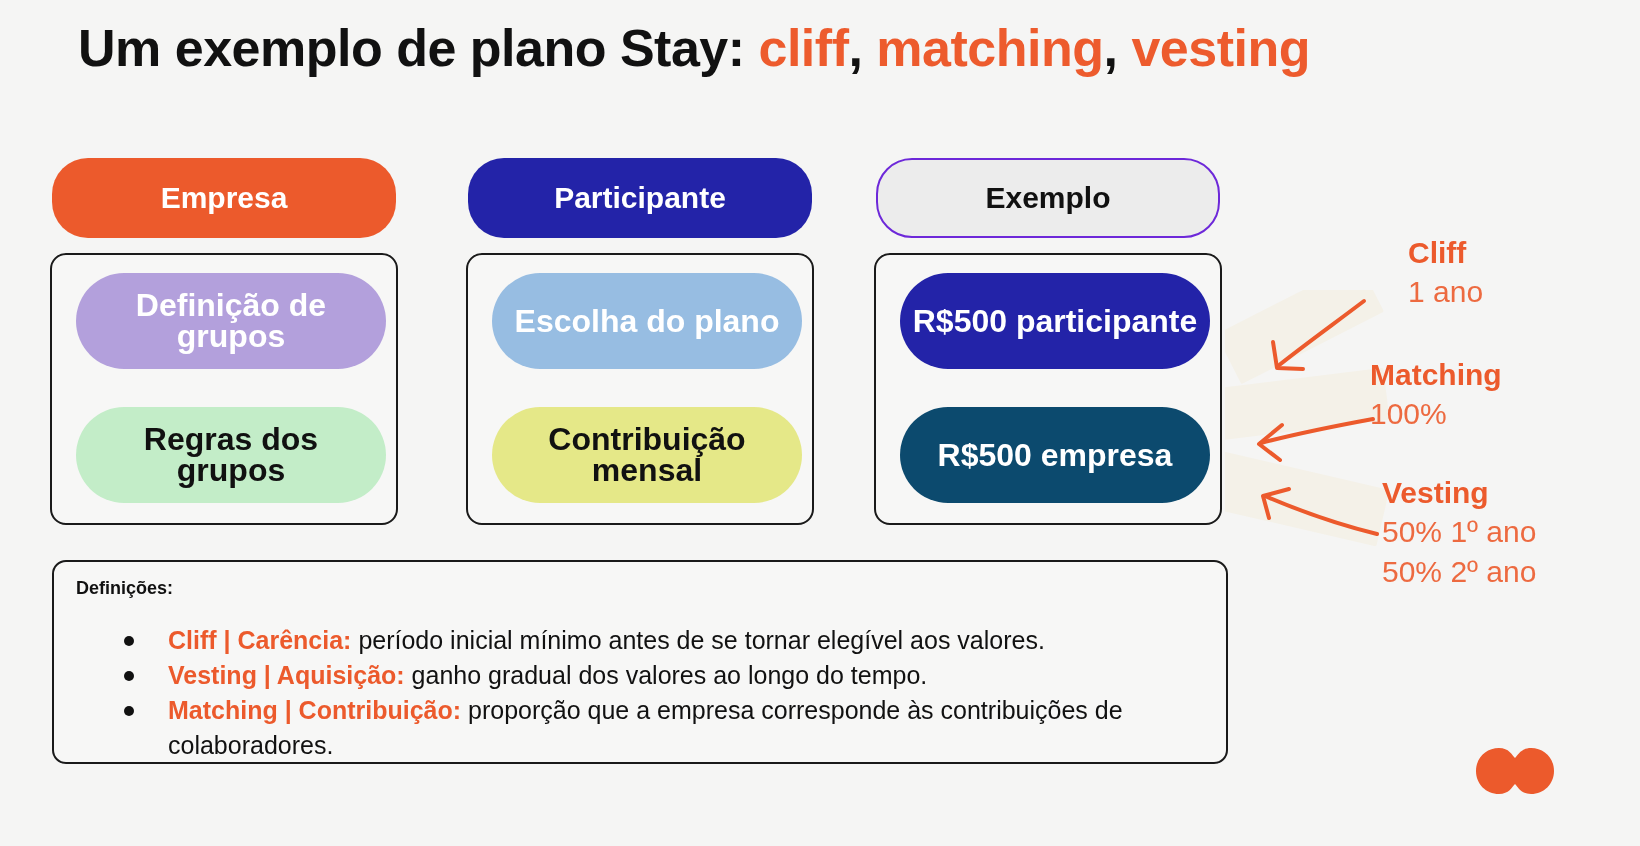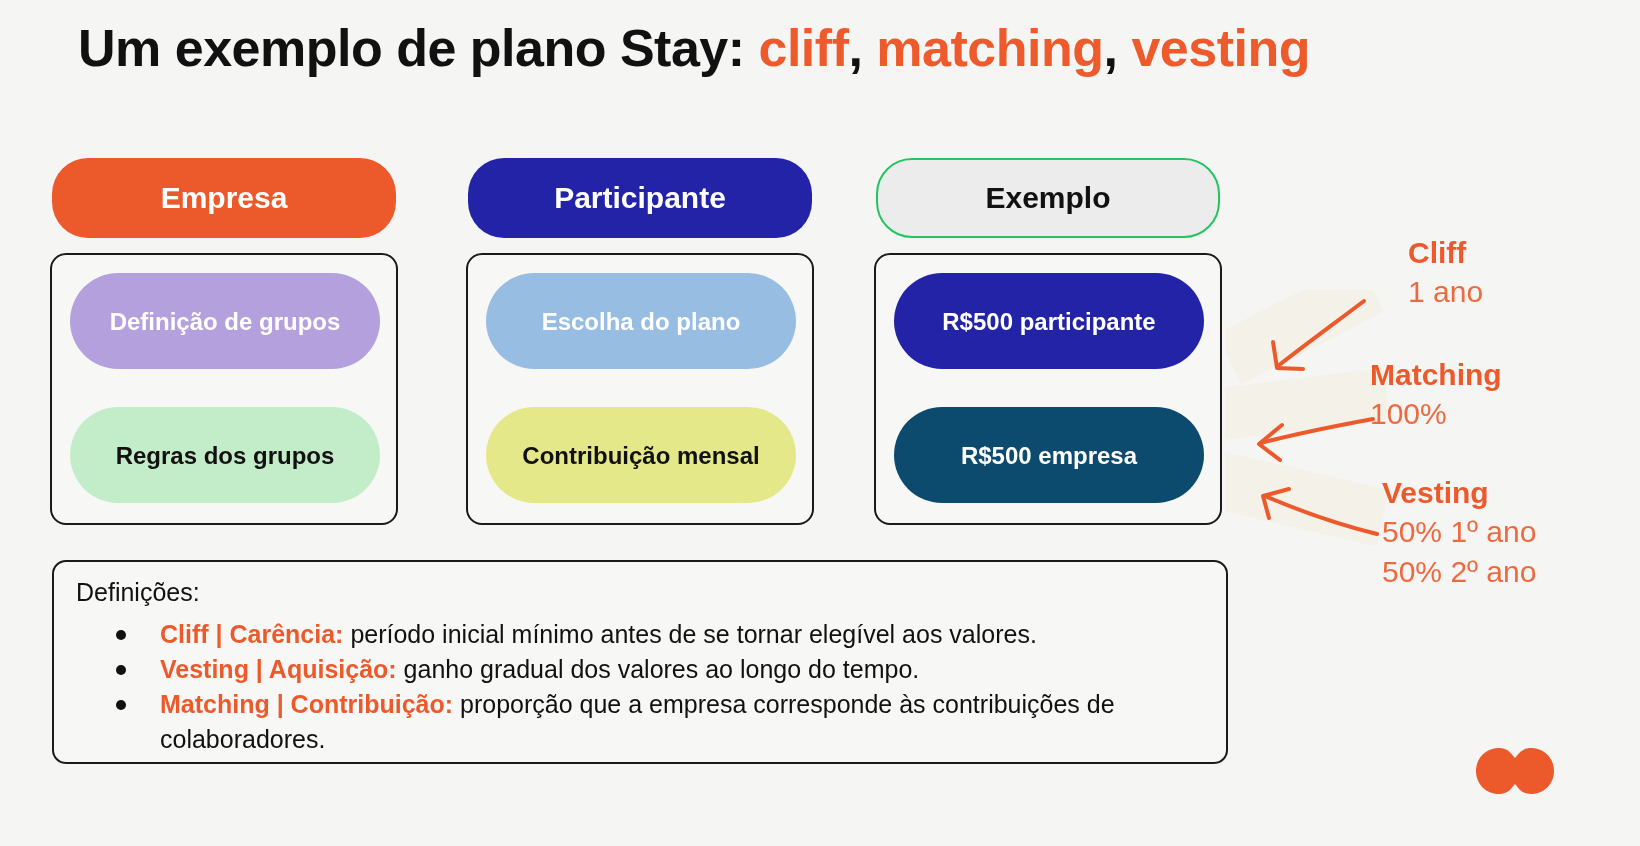--- a/index.html
+++ b/index.html
@@ -40,49 +40,49 @@
     display: flex;
     align-items: center;
     justify-content: center;
     font-size: 30px;
     font-weight: bold;
     box-sizing: border-box;
   }
   .col-pill.c1 { left: 52px;  background: #ec5a2c; color: #ffffff; }
   .col-pill.c2 { left: 468px; background: #2323a8; color: #ffffff; }
   .col-pill.c3 { left: 876px; background: #ececec; color: #111111;
-                 border: 2px solid #22c55e; }
+                 border: 2px solid #6d28d9; }
 
   
   .col-box {
     position: absolute;
     top: 253px;
     width: 348px;
     height: 272px;
     border: 2px solid #1a1a1a;
     border-radius: 16px;
     background: #f7f7f6;
     box-sizing: border-box;
   }
   .col-box.c1 { left: 50px;  }
   .col-box.c2 { left: 466px; padding-left: 34px; }
   .col-box.c3 { left: 874px; }
 
   
   .item {
     position: absolute;
-    left: 18px;
+    left: 24px;
     width: 310px;
     height: 96px;
     border-radius: 48px;
     display: flex;
     align-items: center;
     justify-content: center;
     text-align: center;
-    font-size: 24px;
+    font-size: 32px;
     font-weight: bold;
     line-height: 31px;
     box-sizing: border-box;
     padding: 0 10px;
   }
   .item.top    { top: 18px; }
   .item.bottom { top: 152px; }
 
   .item.purple { background: #b3a0dc; color: #ffffff; }
   .item.green  { background: #c3edc8; color: #111111; }
@@ -98,26 +98,26 @@
     top: 560px;
     width: 1176px;
     height: 204px;
     border: 2px solid #1a1a1a;
     border-radius: 14px;
     background: #f7f7f6;
     box-sizing: border-box;
     padding: 16px 22px 0 22px;
   }
   #definitions-title {
-    font-size: 25px;
-    font-weight: normal;
+    font-size: 18px;
+    font-weight: bold;
     color: #111111;
-    margin-bottom: 10px;
-  }
-  .def-list { list-style: none; margin: 4px; padding: 0; }
+    margin-bottom: 24px;
+  }
+  .def-list { list-style: none; margin: 12px; padding: 0; }
   .def-item {
     position: relative;
     padding-left: 80px;
     font-size: 25px;
     line-height: 35px;
     color: #111111;
   }
   .def-item .bullet {
     position: absolute;
     left: 36px;

